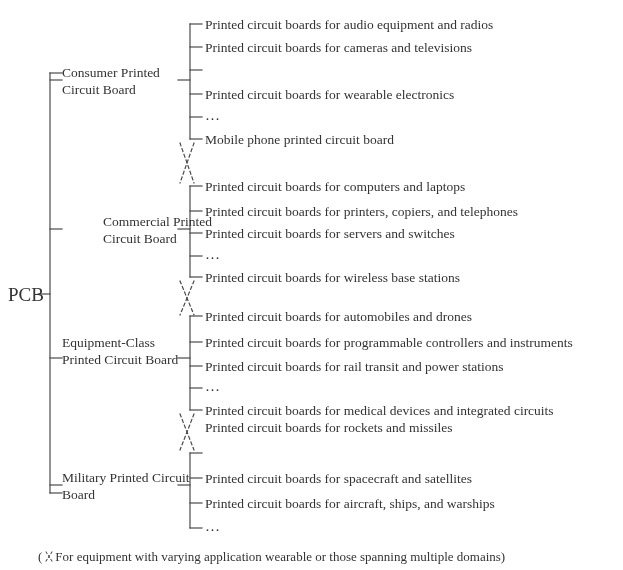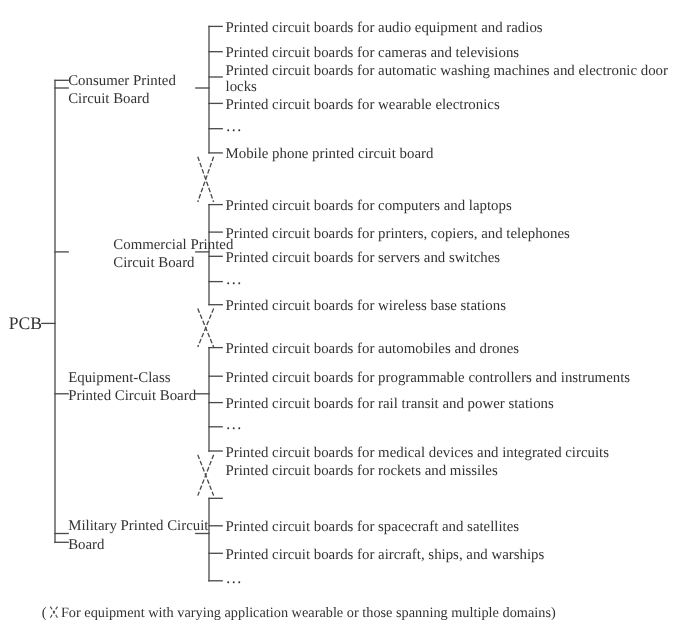--- a/index.html
+++ b/index.html
@@ -28,21 +28,21 @@
     left: 0; top: 0;
     width: 623px;
     height: 570px;
     pointer-events: none;
   }
 
   .root-label {
     position: absolute;
     left: 8px;
     top: 286px;
-    font-size: 16px;
+    font-size: 19px;
     line-height: 17px;
     color: #333333;
     white-space: nowrap;
   }
 
   .group-label {
     position: absolute;
     left: 62px;
     font-size: 13.5px;
     line-height: 17px;
@@ -164,21 +164,20 @@
 
   <div class="root-label">PCB</div>
 
   <div class="group-label" style="top:64px;">Consumer Printed Circuit Board</div>
   <div class="group-label" style="top:213px;margin-left:41px;">Commercial Printed Circuit Board</div>
   <div class="group-label" style="top:334px;">Equipment-Class Printed Circuit Board</div>
   <div class="group-label" style="top:469px;">Military Printed Circuit Board</div>
 
   <div class="leaf-label" style="top:40px;">Printed circuit boards for cameras and televisions</div>
   <div class="leaf-label" style="top:17px;">Printed circuit boards for audio equipment and radios</div>
-  <div class="leaf-label" style="top:56px;">Printed circuit boards for automatic washing machines and electronic door locks</div>
   <div class="leaf-label" style="top:87px;">Printed circuit boards for wearable electronics</div>
   <div class="leaf-label ellipsis" style="top:108px;">…</div>
   <div class="leaf-label" style="top:132px;">Mobile phone printed circuit board</div>
 
   <div class="leaf-label" style="top:179px;">Printed circuit boards for computers and laptops</div>
   <div class="leaf-label" style="top:204px;">Printed circuit boards for printers, copiers, and telephones</div>
   <div class="leaf-label" style="top:226px;">Printed circuit boards for servers and switches</div>
   <div class="leaf-label ellipsis" style="top:247px;">…</div>
   <div class="leaf-label" style="top:270px;">Printed circuit boards for wireless base stations</div>
 

